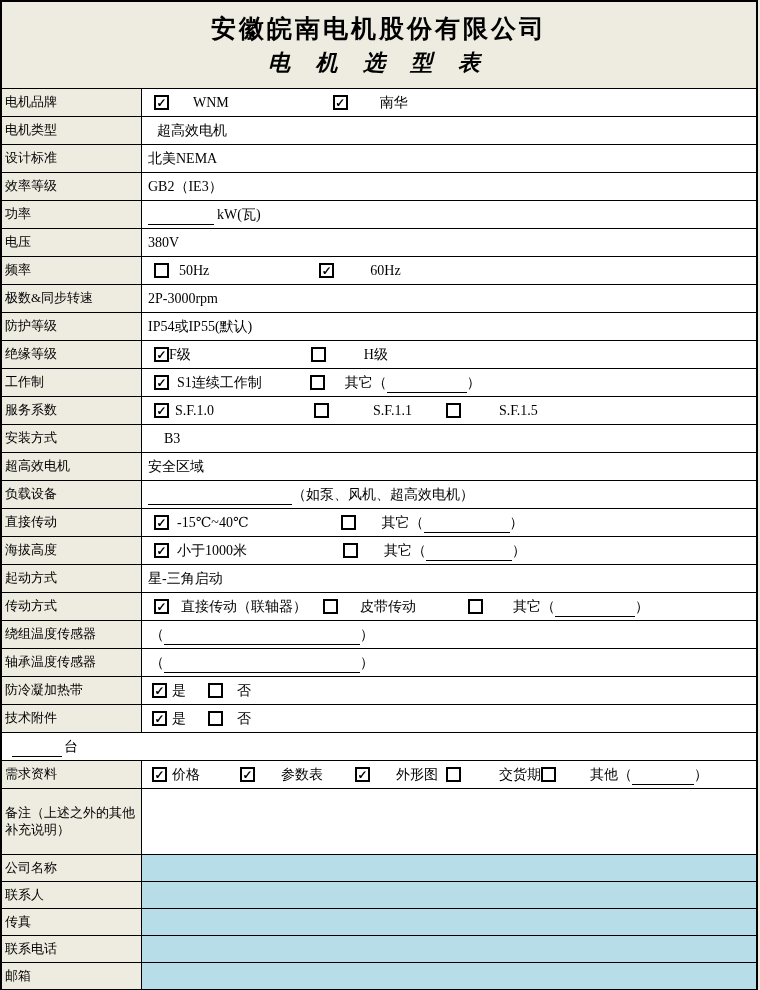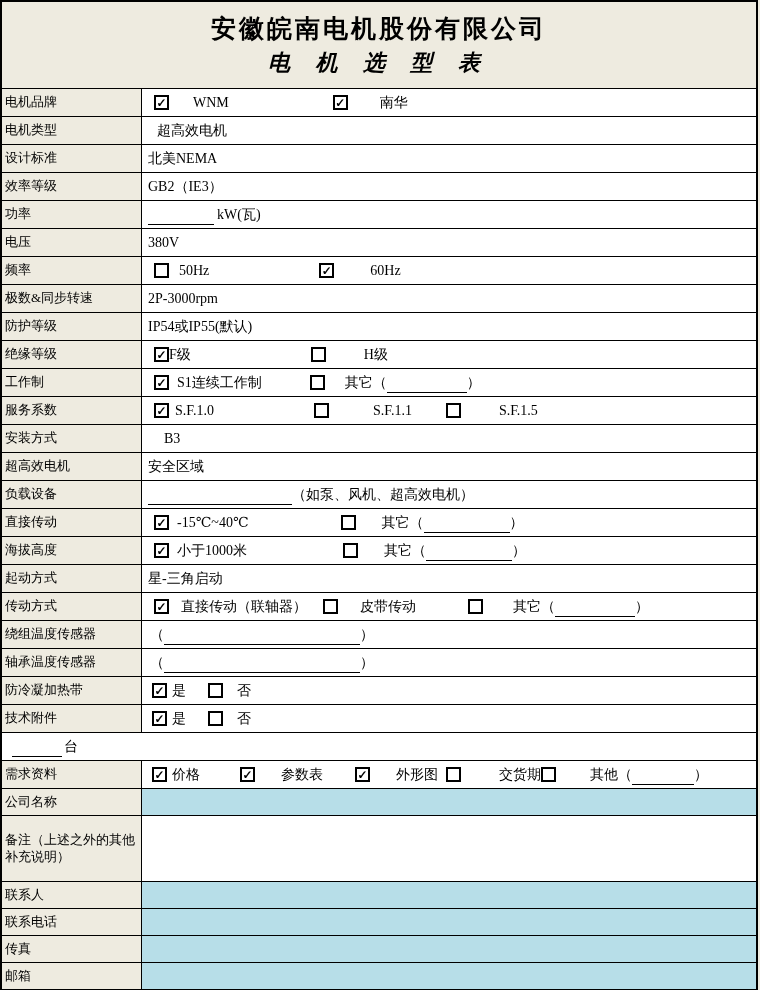--- a/index.html
+++ b/index.html
@@ -196,38 +196,38 @@
         <div class="label-cell">技术附件</div>
         <div class="value-cell"><span class="cb" style="margin-left: 6px;">✓</span><span class="tok" style="margin-left: 5px;">是</span><span class="cb" style="margin-left: 22px;"></span><span class="tok" style="margin-left: 14px;">否</span></div>
       </div>
       <div class="row">
         <div class="value-cell"><span class="blank" style="width: 50px; margin-left: 6px;"></span><span class="tok" style="margin-left: 2px;">台</span></div>
       </div>
       <div class="row">
         <div class="label-cell">需求资料</div>
         <div class="value-cell"><span class="cb" style="margin-left: 6px;">✓</span><span class="tok" style="margin-left: 5px;">价格</span><span class="cb" style="margin-left: 40px;">✓</span><span class="tok" style="margin-left: 26px;">参数表</span><span class="cb" style="margin-left: 32px;">✓</span><span class="tok" style="margin-left: 26px;">外形图</span><span class="cb" style="margin-left: 8px;"></span><span class="tok" style="margin-left: 38px;">交货期</span><span class="cb"></span><span class="tok" style="margin-left: 34px;">其他（</span><span class="blank" style="width: 62px;"></span><span class="tok">）</span></div>
       </div>
-      <div class="row contact">
-        <div class="label-cell">公司名称</div>
-        <div class="value-cell blue"></div>
-      </div>
       <div class="row remark">
         <div class="label-cell">备注（上述之外的其他补充说明）</div>
         <div class="value-cell"></div>
       </div>
       <div class="row contact">
+        <div class="label-cell">公司名称</div>
+        <div class="value-cell blue"></div>
+      </div>
+      <div class="row contact">
         <div class="label-cell">联系人</div>
         <div class="value-cell blue"></div>
       </div>
       <div class="row contact">
+        <div class="label-cell">传真</div>
+        <div class="value-cell blue"></div>
+      </div>
+      <div class="row contact">
         <div class="label-cell">联系电话</div>
-        <div class="value-cell blue"></div>
-      </div>
-      <div class="row contact">
-        <div class="label-cell">传真</div>
         <div class="value-cell blue"></div>
       </div>
       <div class="row contact">
         <div class="label-cell">邮箱</div>
         <div class="value-cell blue"></div>
       </div>
     </div>
 </div>
 
 </body></html>

